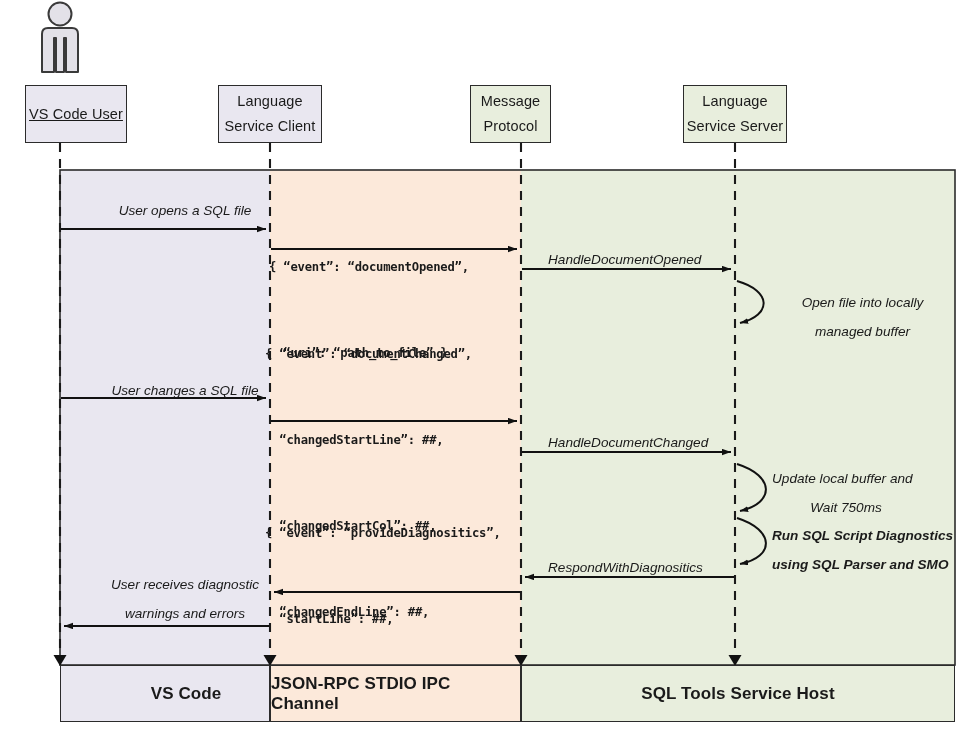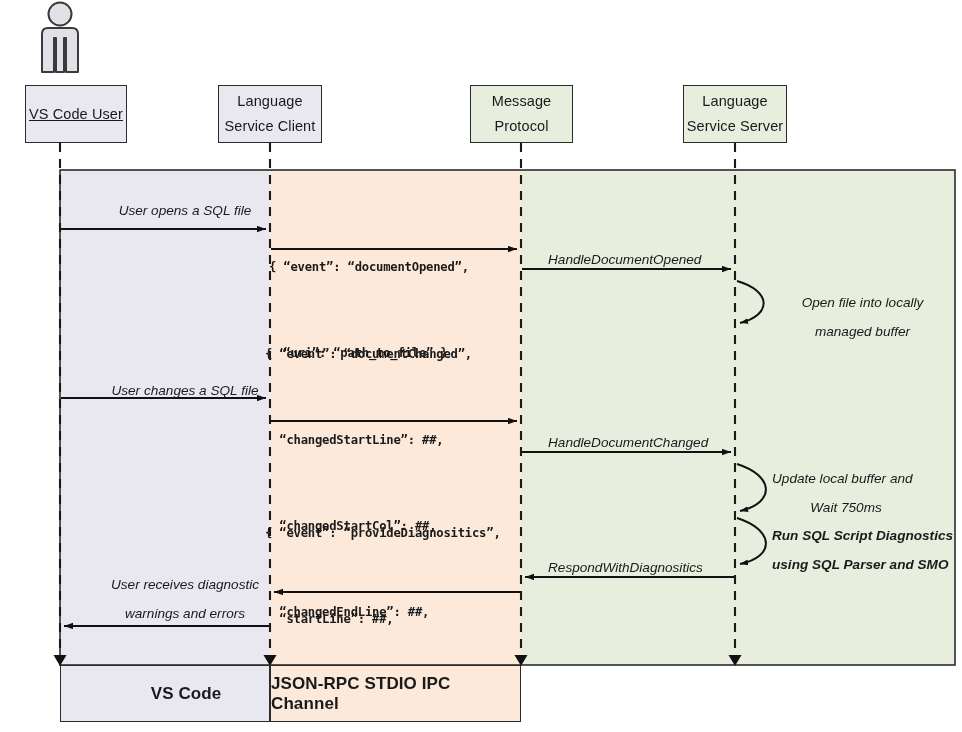--- a/index.html
+++ b/index.html
@@ -144,21 +144,21 @@
 
   <div class="lifeline-box lb-purple" style="left:25px;top:85px;width:102px;height:58px;text-decoration:underline;">
     <span>VS Code User</span>
   </div>
 
   <div class="lifeline-box lb-purple" style="left:218px;top:85px;width:104px;height:58px;">
     <span>Language</span>
     <span>Service Client</span>
   </div>
 
-  <div class="lifeline-box lb-green" style="left:470px;top:85px;width:103px;height:58px;">
+  <div class="lifeline-box lb-green" style="left:470px;top:85px;width:81px;height:58px;">
     <span>Message</span>
     <span>Protocol</span>
   </div>
 
   <div class="lifeline-box lb-green" style="left:683px;top:85px;width:104px;height:58px;">
     <span>Language</span>
     <span>Service Server</span>
   </div>
 
   <div class="msg-label" style="left:60px;top:196px;width:210px;">User opens a SQL file</div>
@@ -209,14 +209,15 @@
     <div>{ “event”: “provideDiagnositics”,</div>
     <div>  “startLine”: ##,</div>
     <div>  “startCol”: ##,</div>
     
     
     
   </div>
 
   <div class="footer-box fb-purple" style="left:60px;top:665px;width:210px;height:57px;">VS Code</div>
   <div class="footer-box fb-orange" style="left:270px;top:665px;width:251px;height:57px;">JSON-RPC STDIO IPC Channel</div>
+  <div class="footer-box fb-green" style="left:521px;top:665px;width:434px;height:57px;">SQL Tools Service Host</div>
 
 </div>
 
 </body></html>

